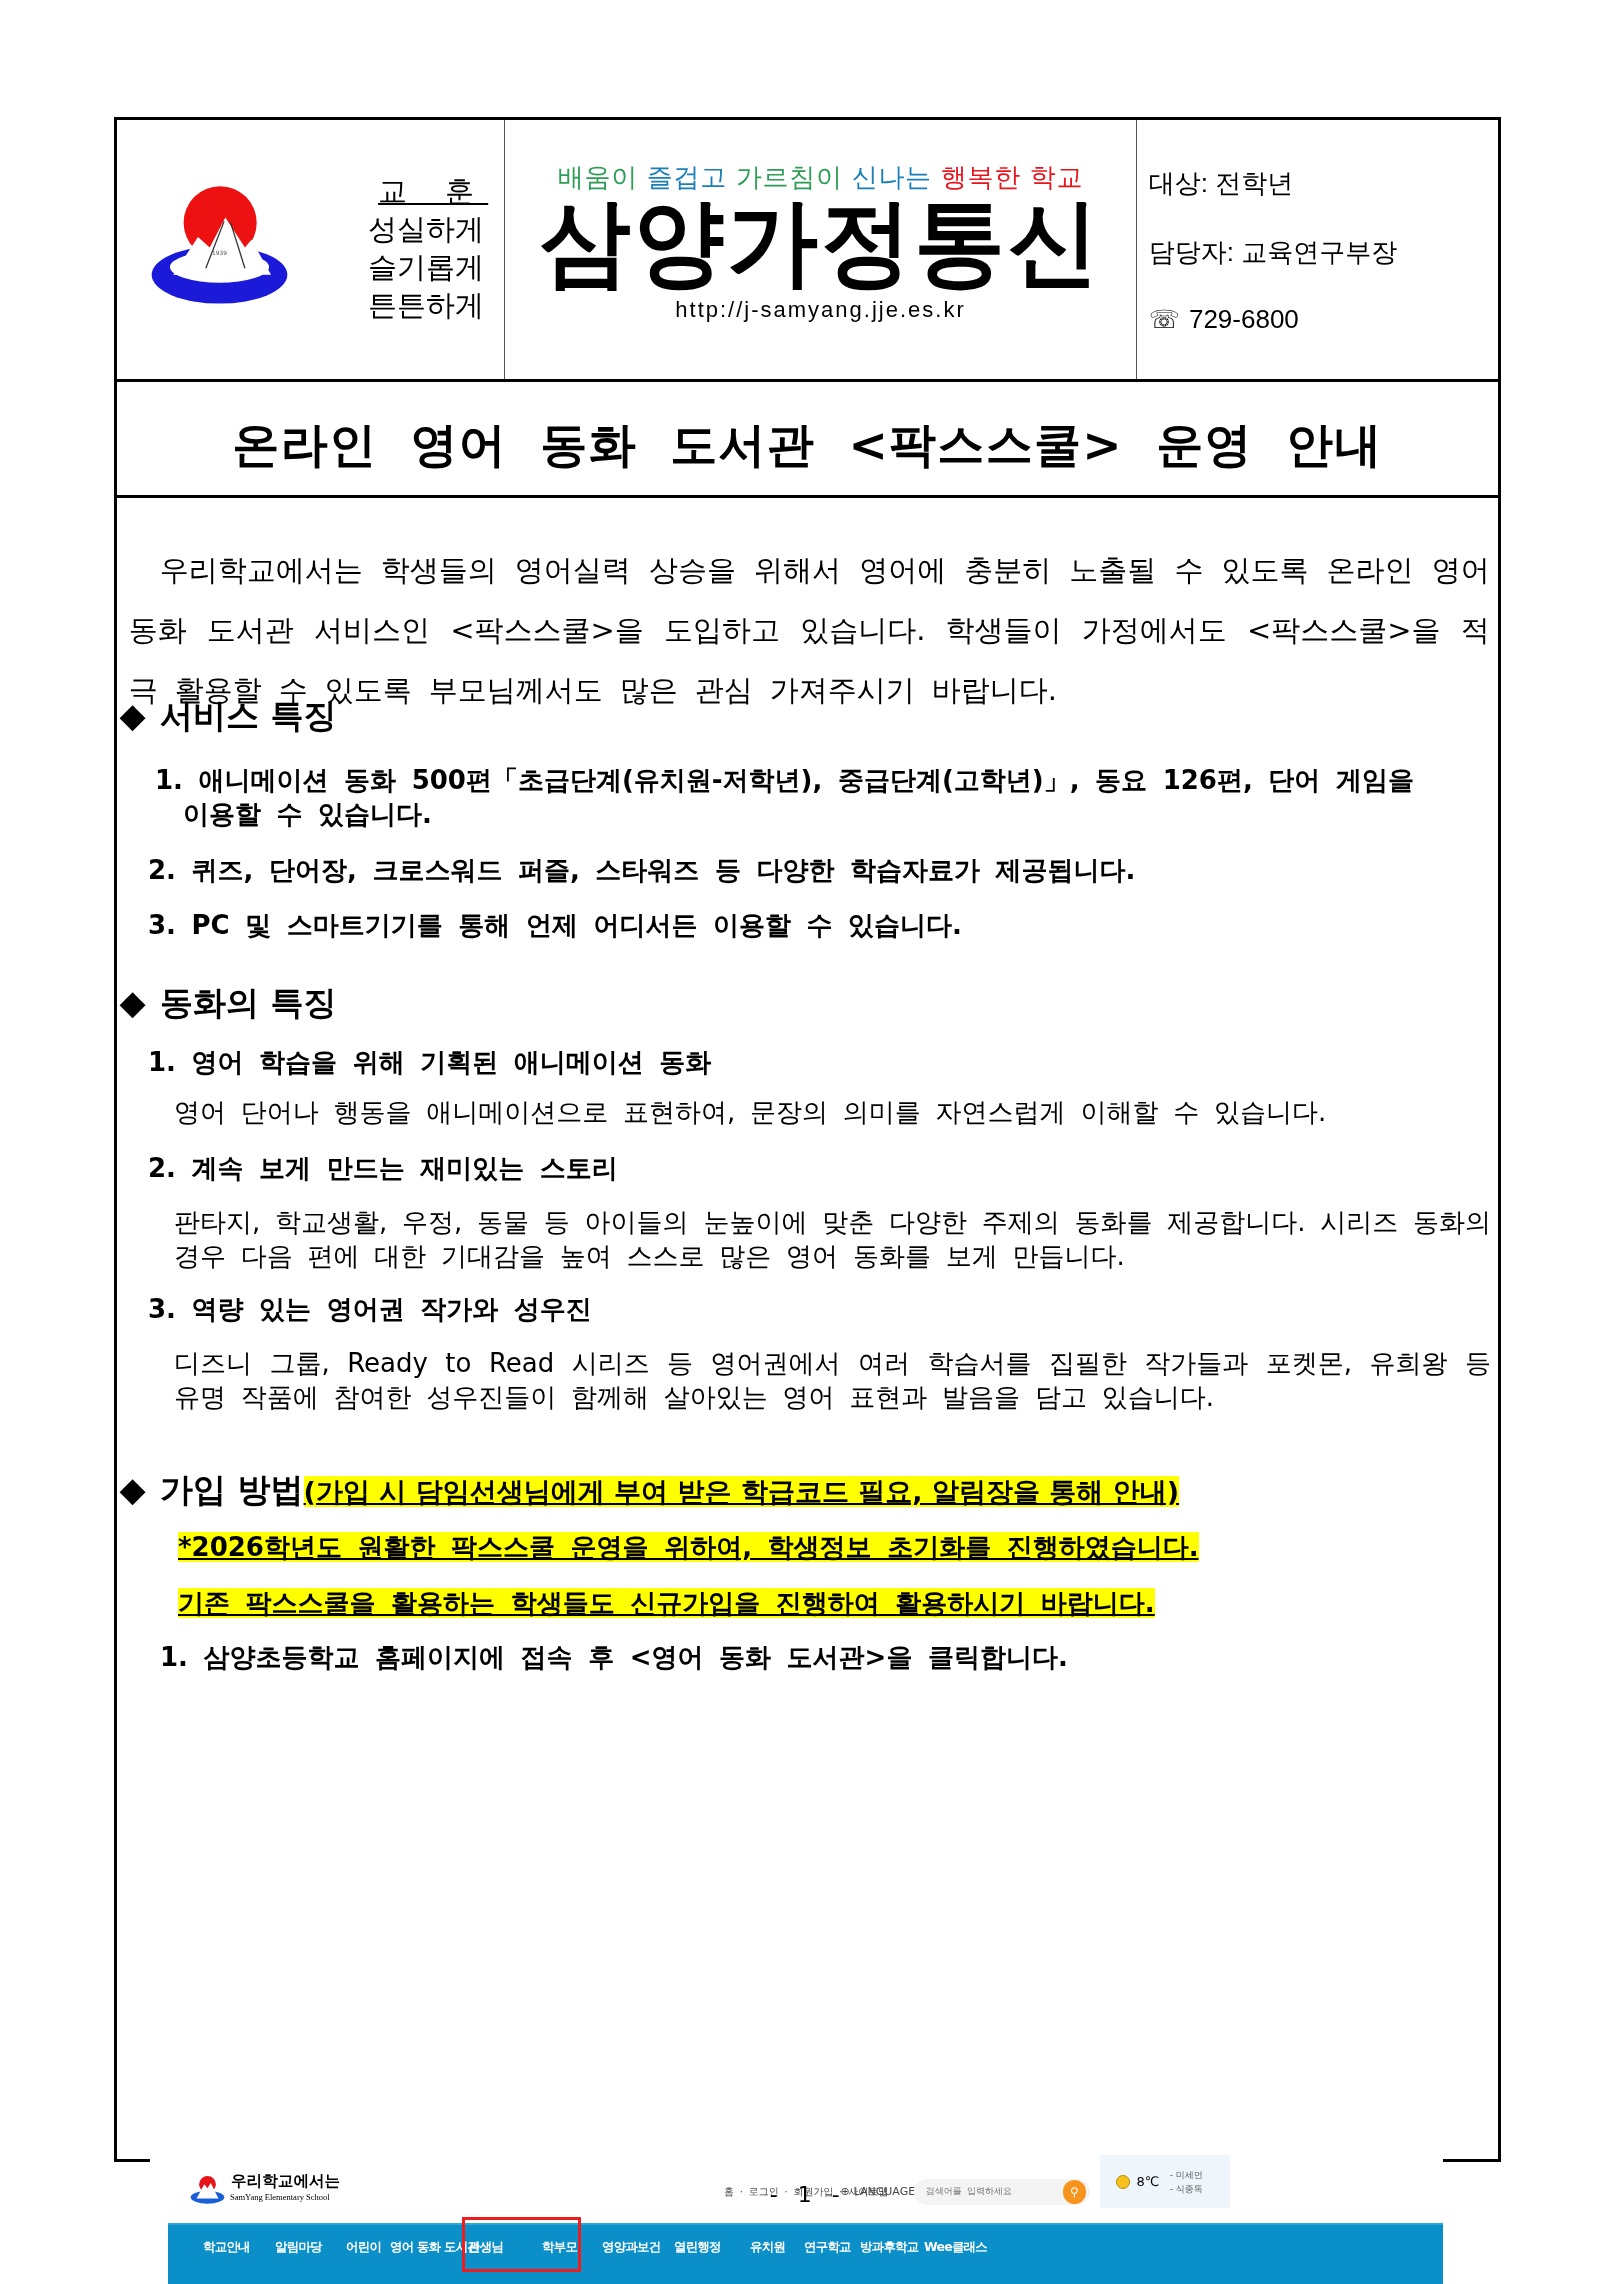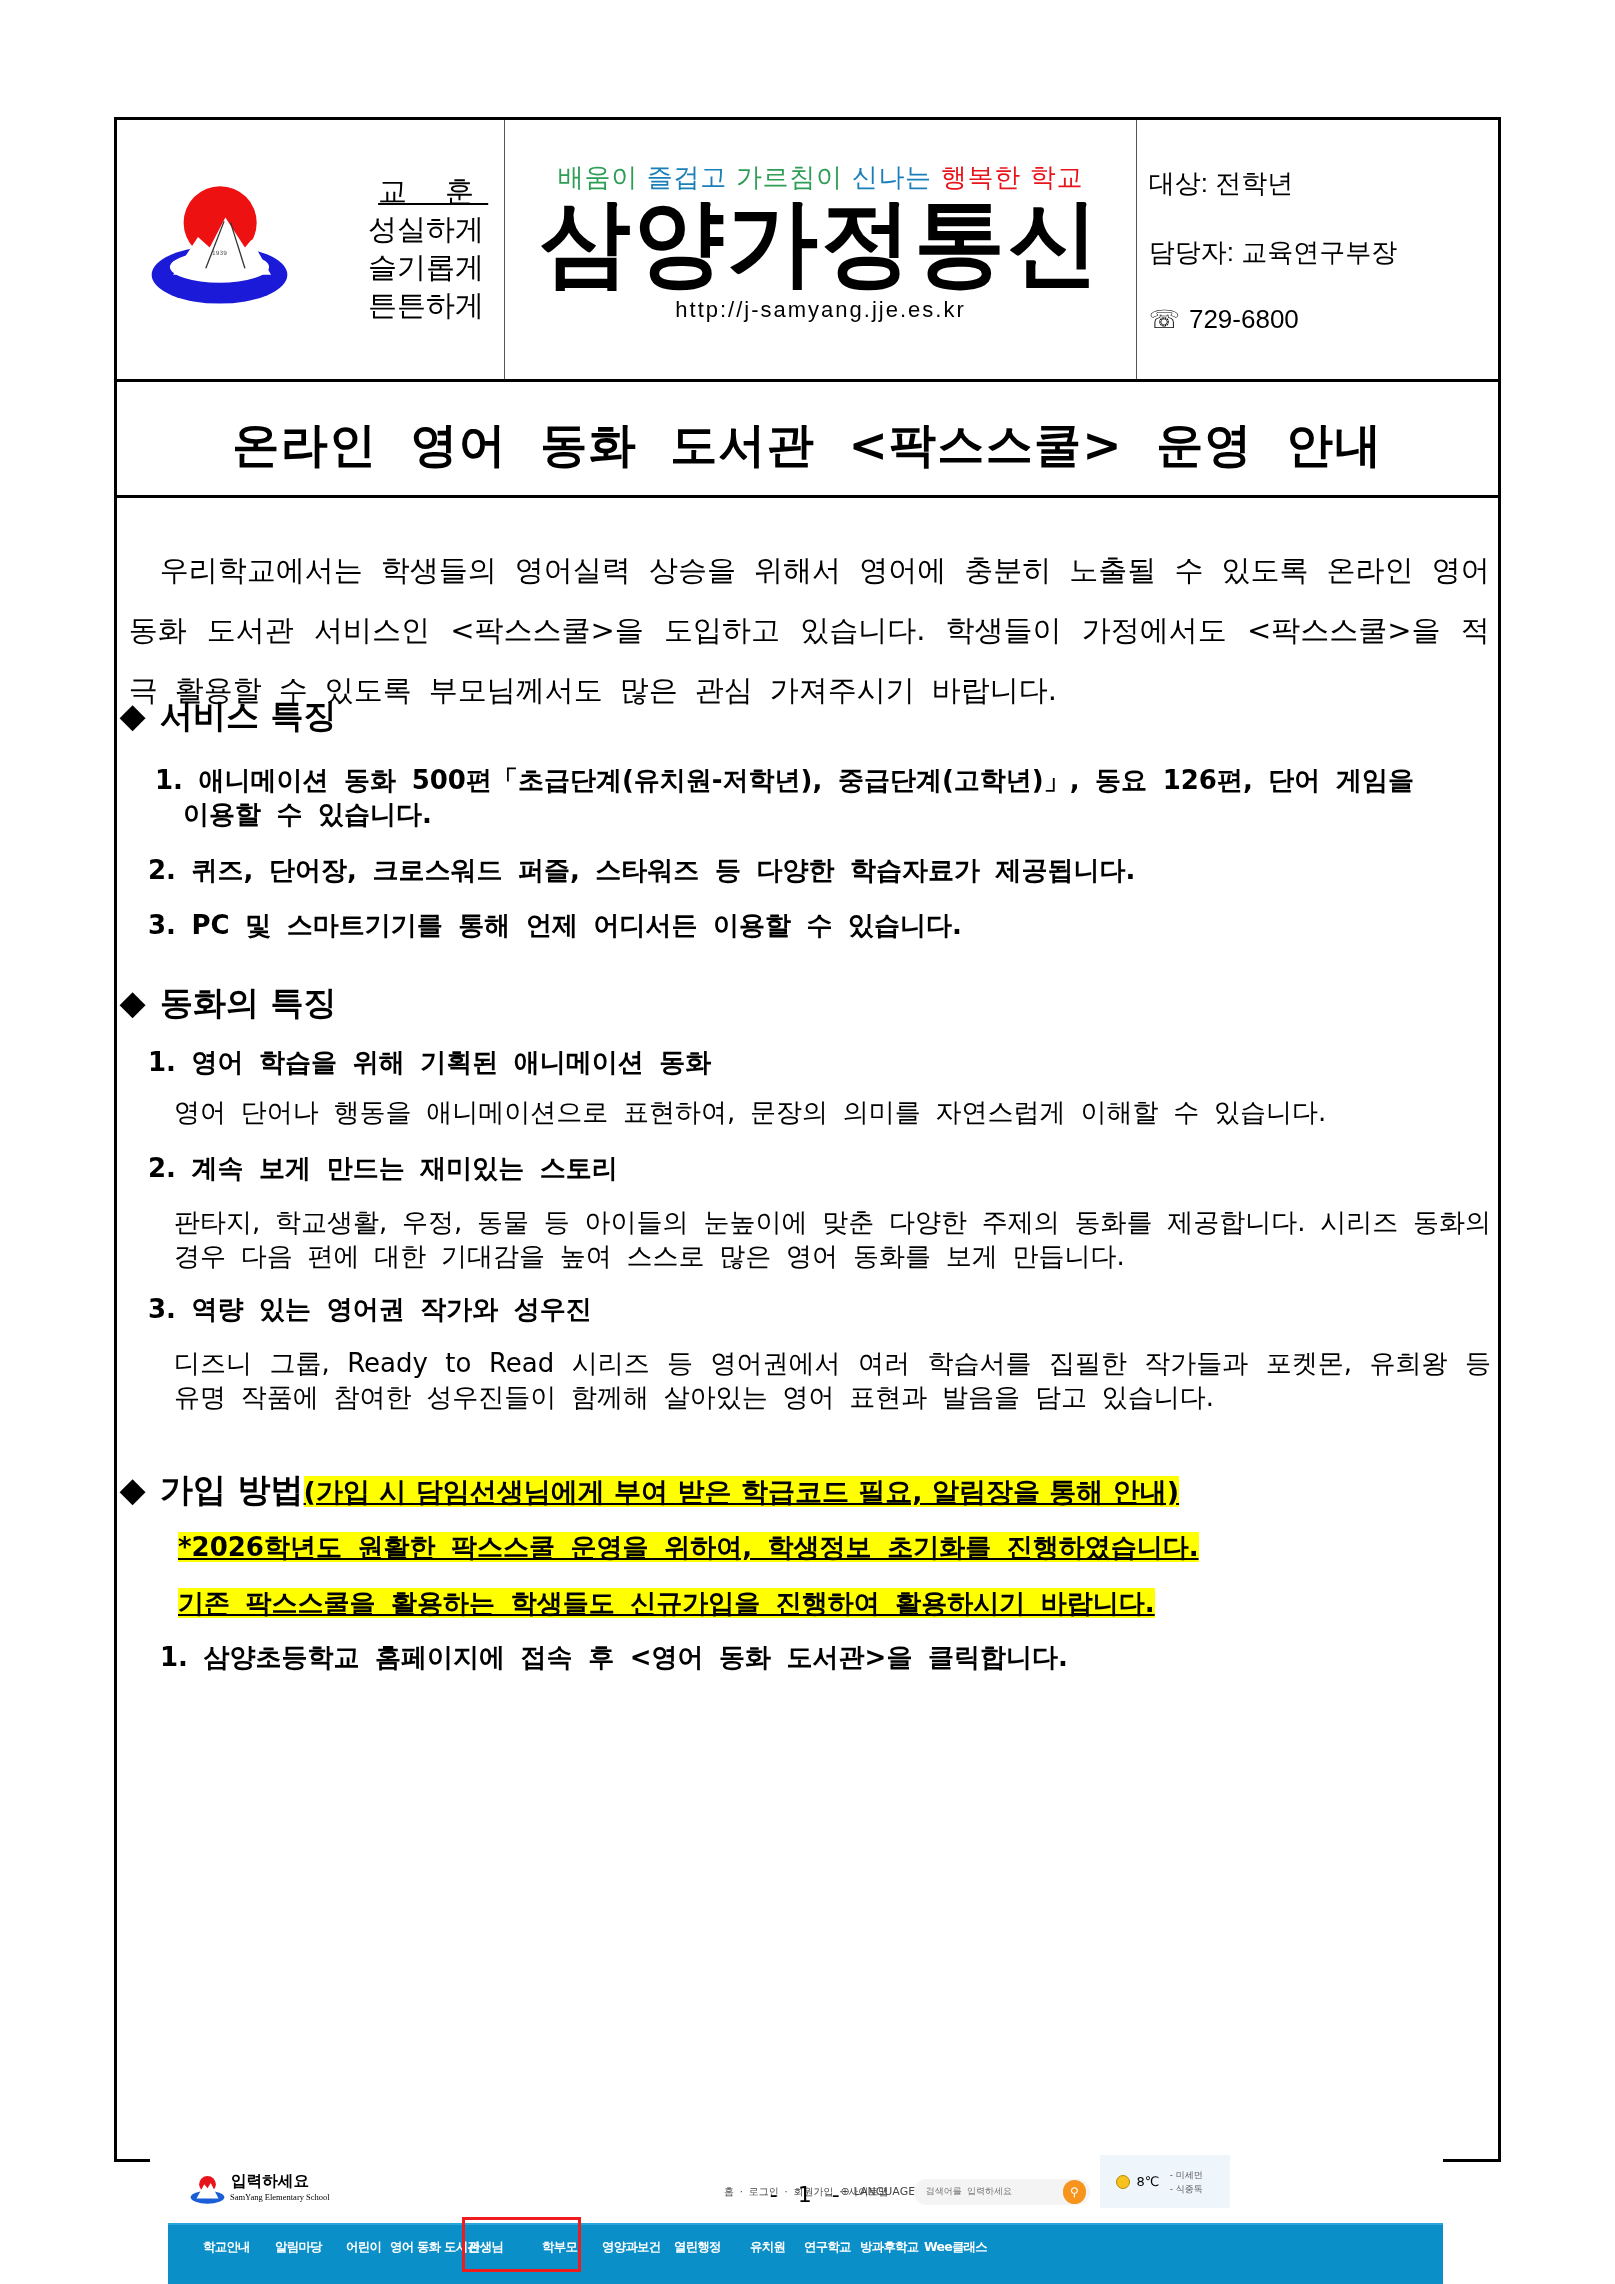--- a/index.html
+++ b/index.html
@@ -191,21 +191,21 @@
       <span class="hl">기존 팍스스쿨을 활용하는 학생들도 신규가입을 진행하여 활용하시기 바랍니다.</span>
     </div>
     <div class="item" style="left:43px; top:1156px;">1. 삼양초등학교 홈페이지에 접속 후 &lt;영어 동화 도서관&gt;을 클릭합니다.</div>
 
     <div class="web">
       <svg class="web-logo" viewBox="0 0 54 48">
         <ellipse cx="27" cy="36" rx="26" ry="10" fill="#1a5fd8"></ellipse>
         <circle cx="27" cy="16" r="13" fill="#e8141c"></circle>
         <polygon points="10,38 22,16 27,22 32,14 44,38" fill="#fff"></polygon>
       </svg>
-      <div class="web-school-kr">입력하세요</div>
+      <div class="web-school-kr">우리학교에서는</div>
       <div class="web-school-en">SamYang Elementary School</div>
 
       <div class="web-util">홈 · 로그인 · 회원가입 · 사이트맵</div>
       <div class="web-lang">
         <span>⊕</span>
         <span>LANGUAGE</span>
         <span>⌄</span>
       </div>
       <div class="web-search">
         <input class="web-search-input" placeholder="검색어를 입력하세요" style="">

